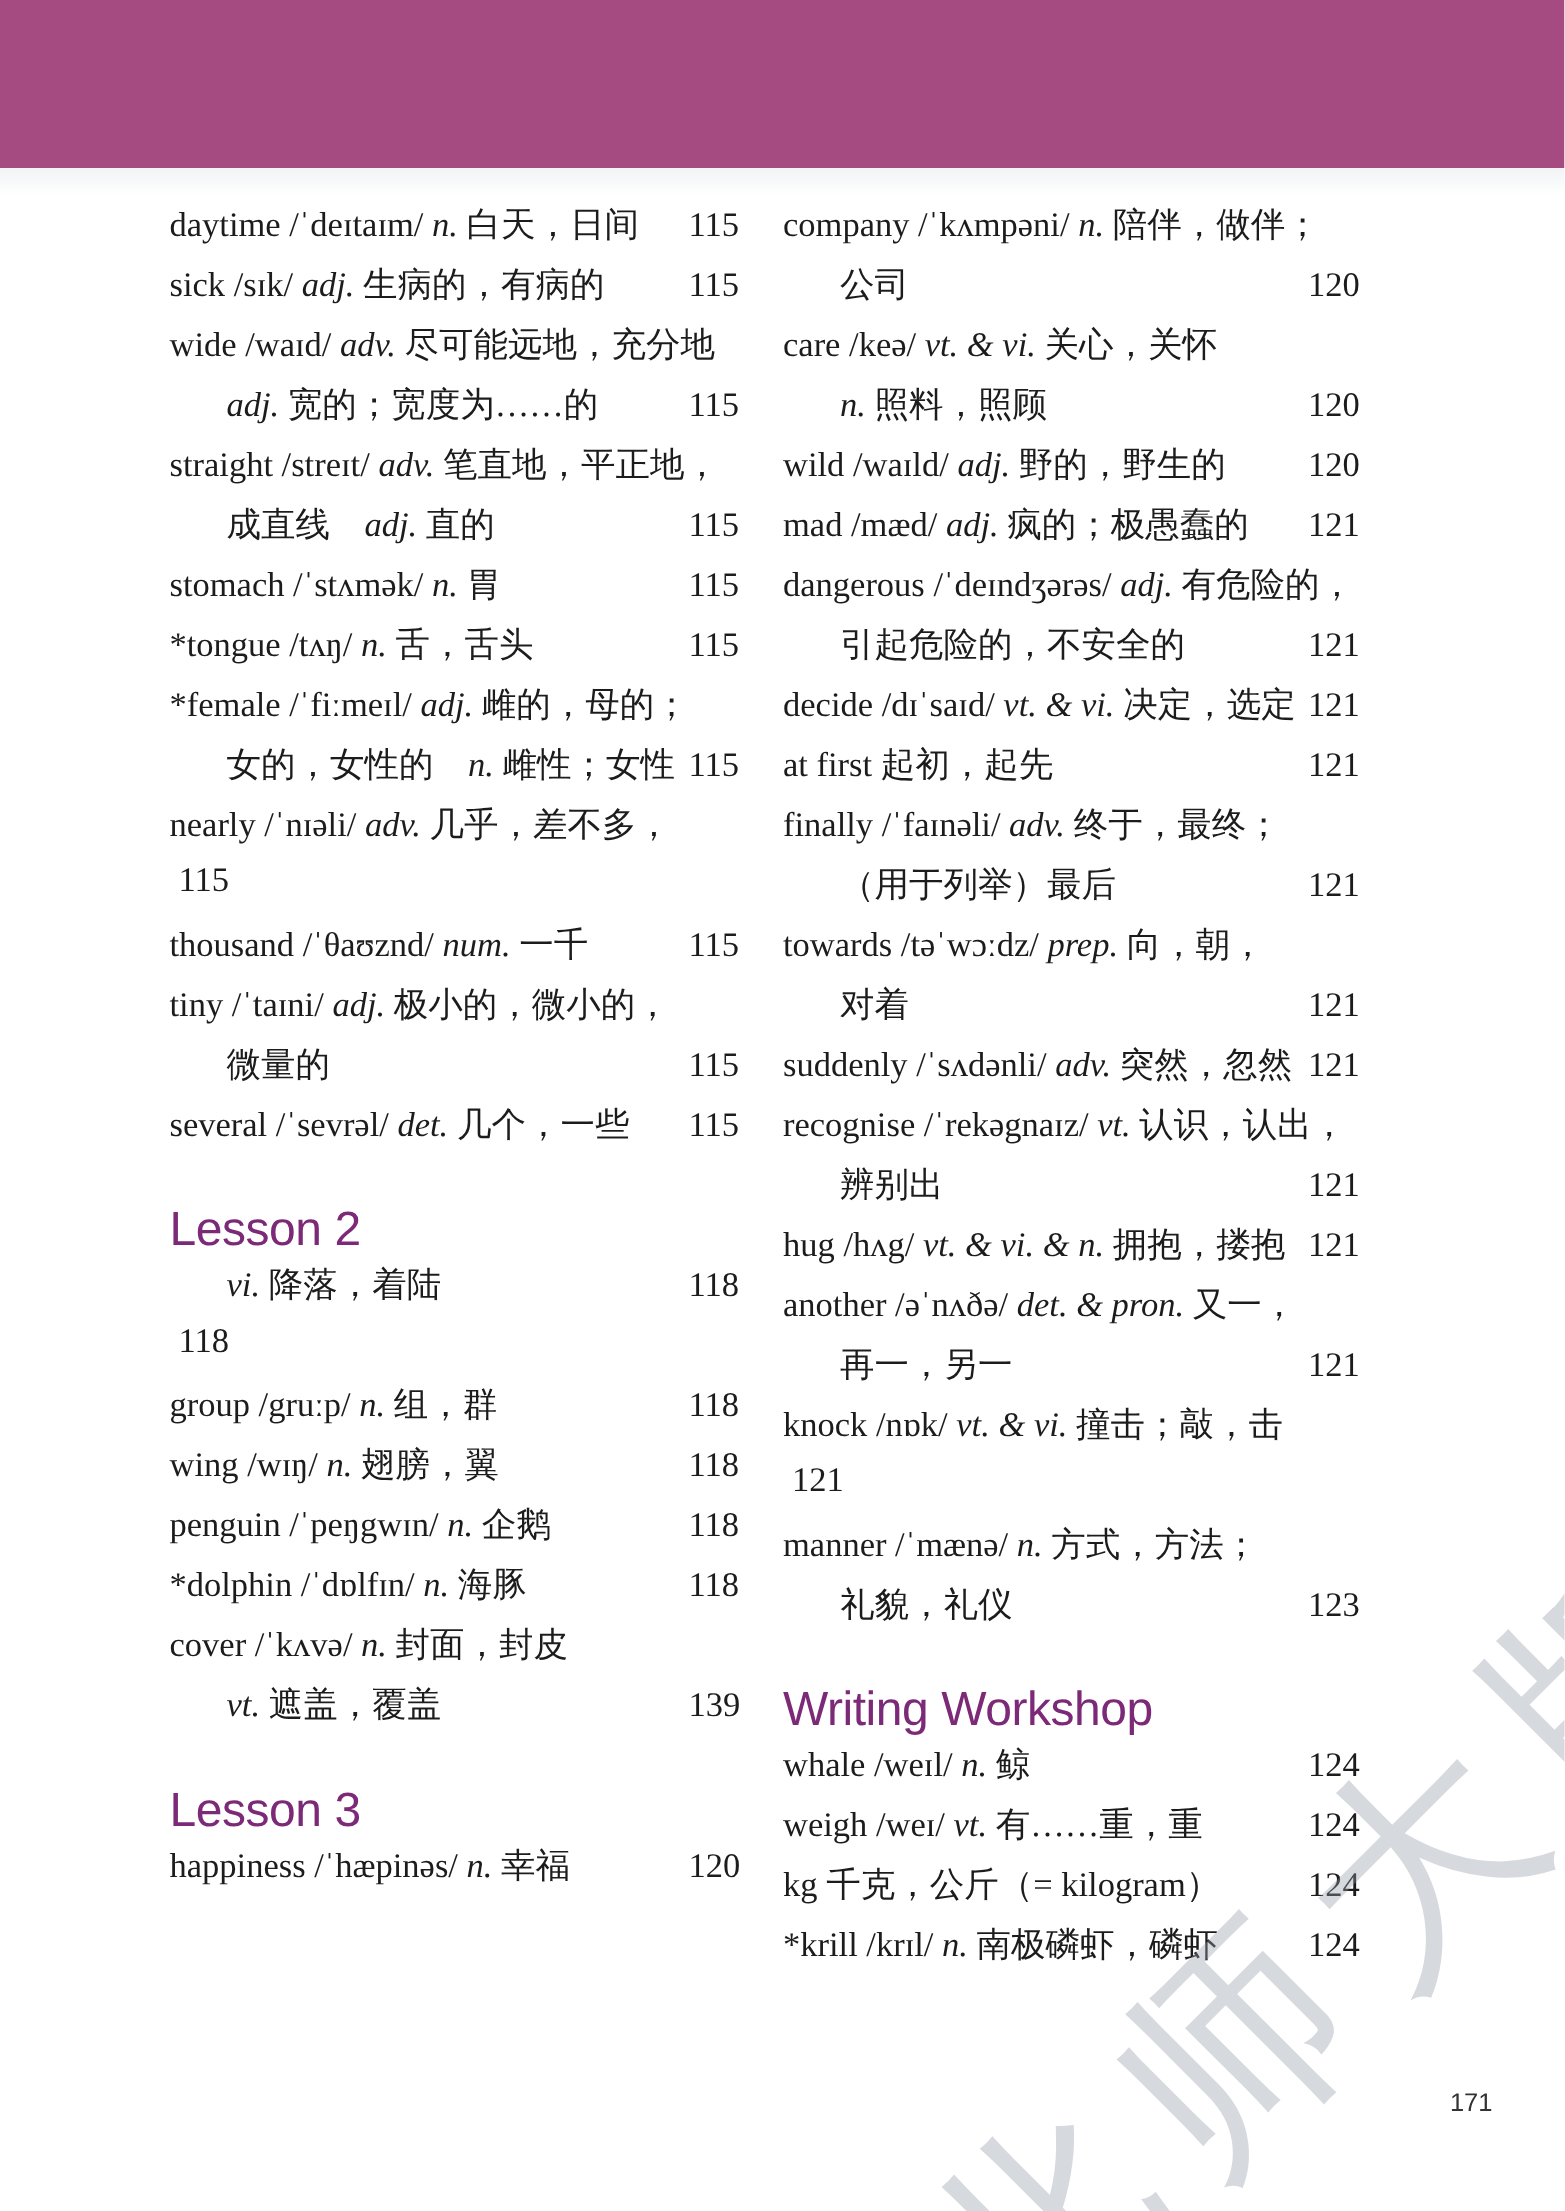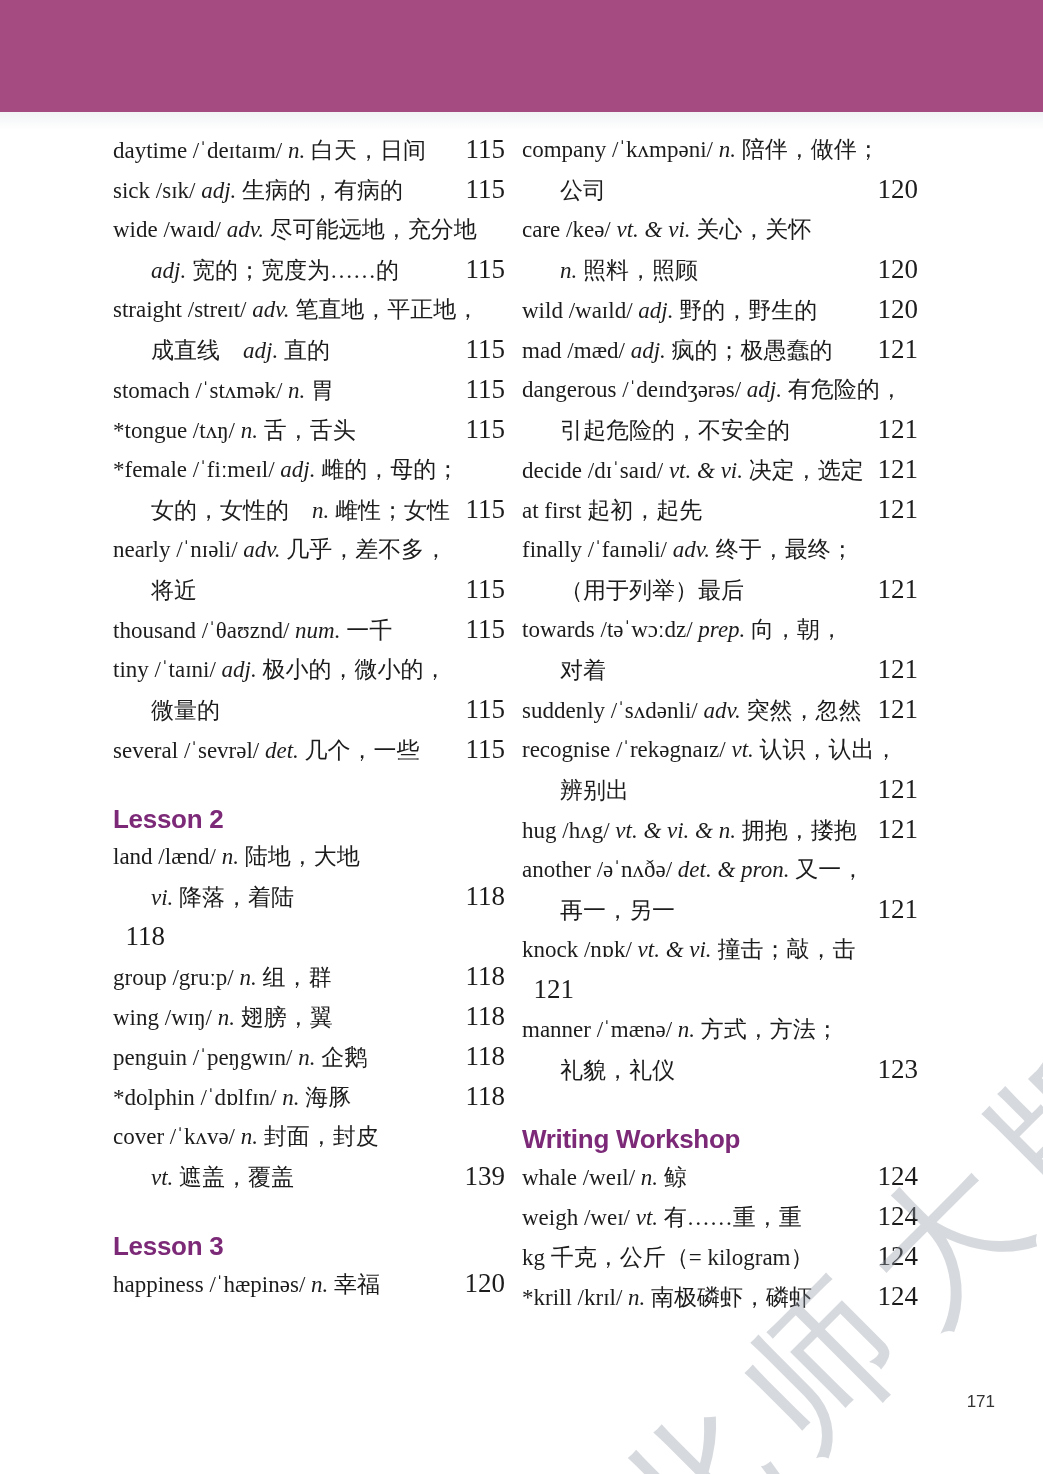--- a/index.html
+++ b/index.html
@@ -10,26 +10,26 @@
   }
   .band{position:absolute;top:0;left:0;width:1043px;height:112px;background:var(--band,#a64b82)}
   .band-shadow{position:absolute;top:112px;left:0;width:1043px;height:18px;
     background:linear-gradient(#f1f3f5,#ffffff)}
   .col{position:absolute;top:134px}
   .col-left{left:113px;width:392px}
   .col-right{left:522px;width:396px}
   .row{display:flex;align-items:baseline;height:40px;font-size:23px;white-space:nowrap}
   .row .txt{flex:1 0 auto;overflow:visible}
   .row.indent .txt{padding-left:38px}
-  .pg{margin-left:6px;min-width:46px;text-align:right;font-size:27px}
+  .pg{margin-left:6px;min-width:46px;text-align:left;font-size:23px}
   .pos{font-style:italic}
   .heading{
     margin-top:27px;height:40px;line-height:36px;
     font-family:"Liberation Sans","DejaVu Sans",sans-serif;
-    font-weight:bold;font-size:26px;letter-spacing:-0.3px;
+    font-weight:normal;font-size:32px;letter-spacing:-0.3px;
     color:var(--heading,#7c2a78);
   }
   .watermark{
     position:absolute;left:505px;top:1195px;width:780px;text-align:center;
     transform:rotate(-45deg);
     font-size:150px;letter-spacing:26px;white-space:nowrap;
     color:rgba(148,156,166,0.38);
     font-family:"DejaVu Serif",serif;
     pointer-events:none;
   }
@@ -80,42 +80,38 @@
       <span class="txt"><span>*female /ˈfiːmeɪl/ </span><span class="pos">adj.</span><span> 雌的，母的；</span></span>
     </div>
     <div class="row indent">
       <span class="txt"><span>女的，女性的　</span><span class="pos">n.</span><span> 雌性；女性</span></span>
       <span class="pg">115</span>
     </div>
     <div class="row">
       <span class="txt"><span>nearly /ˈnɪəli/ </span><span class="pos">adv.</span><span> 几乎，差不多，</span></span>
     </div>
     <div class="row indent">
-      <span class="txt"><span>将近</span></span>
       <span class="pg">115</span>
     </div>
     <div class="row">
       <span class="txt"><span>thousand /ˈθaʊznd/ </span><span class="pos">num.</span><span> 一千</span></span>
       <span class="pg">115</span>
     </div>
     <div class="row">
       <span class="txt"><span>tiny /ˈtaɪni/ </span><span class="pos">adj.</span><span> 极小的，微小的，</span></span>
     </div>
     <div class="row indent">
       <span class="txt"><span>微量的</span></span>
       <span class="pg">115</span>
     </div>
     <div class="row">
       <span class="txt"><span>several /ˈsevrəl/ </span><span class="pos">det.</span><span> 几个，一些</span></span>
       <span class="pg">115</span>
     </div>
     <div class="heading">Lesson 2</div>
-    <div class="row">
-      <span class="txt"><span>land /lænd/ </span><span class="pos">n.</span><span> 陆地，大地</span></span>
-    </div>
     <div class="row indent">
       <span class="txt"><span class="pos">vi.</span><span> 降落，着陆</span></span>
       <span class="pg">118</span>
     </div>
     <div class="row">
       <span class="pg">118</span>
     </div>
     <div class="row">
       <span class="txt"><span>group /gruːp/ </span><span class="pos">n.</span><span> 组，群</span></span>
       <span class="pg">118</span>

